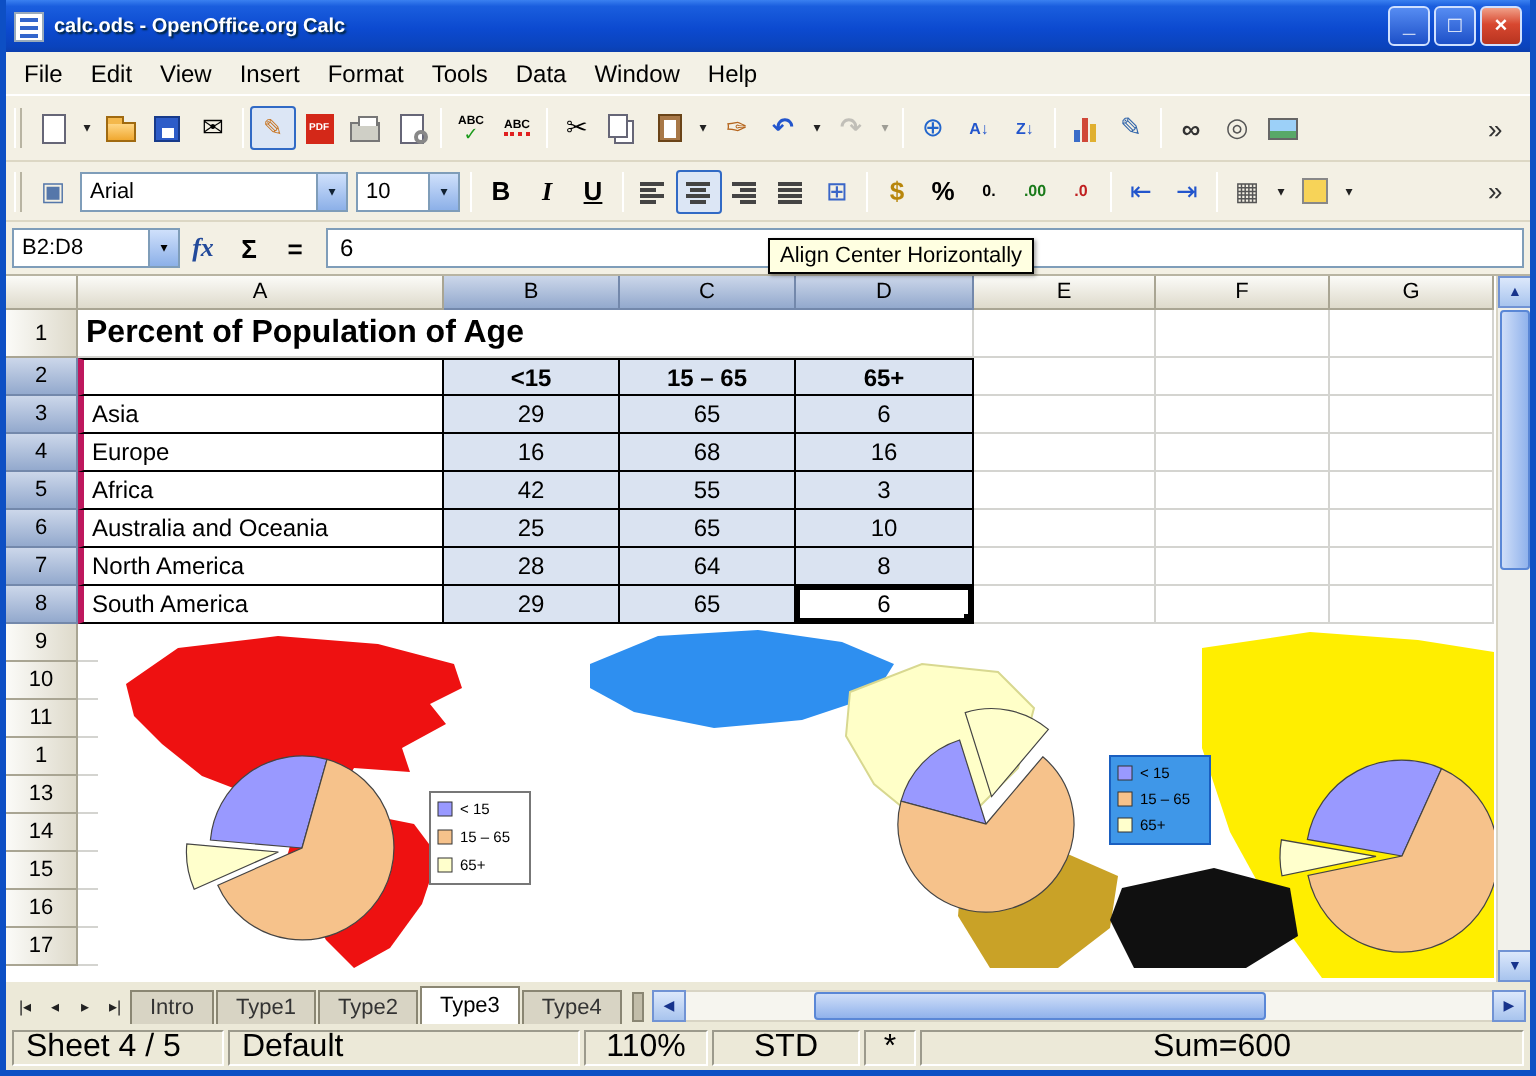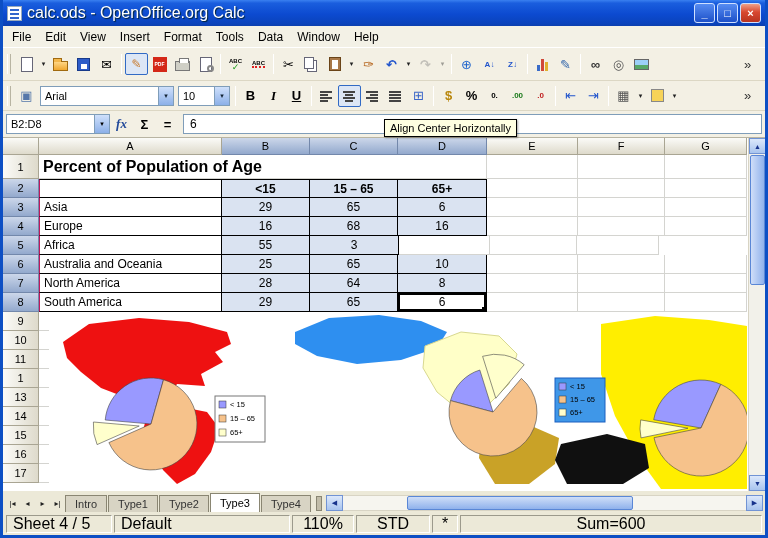--- a/index.html
+++ b/index.html
@@ -2,21 +2,21 @@
 <html><head>
 <meta charset="utf-8">
 <style>
 *{box-sizing:border-box;margin:0;padding:0}
 html,body{width:768px;height:538px;overflow:hidden;font-family:"Liberation Sans","DejaVu Sans",sans-serif;background:#000}
 .win{position:relative;width:768px;height:538px;display:flex;flex-direction:column;background:#0d4fc4;padding:0 3px 3px}
 
 .titlebar{height:26px;display:flex;align-items:center;padding:0 4px;background:linear-gradient(180deg,#3a80f0 0%,#1a5ede 12%,#0c4ad0 55%,#0a43bc 90%,#0c3fae 100%);color:#fff}
 .appicon{width:15px;height:15px;background:#fff;border:1px solid #9ab;margin-right:5px;position:relative}
 .appicon::after{content:"";position:absolute;left:2px;top:2px;right:2px;height:2px;background:#36c;box-shadow:0 4px 0 #36c,0 8px 0 #36c}
-.wtitle{flex:1;font-weight:normal;font-size:16px;text-shadow:1px 1px 1px #023}
+.wtitle{flex:1;font-weight:bold;font-size:10px;text-shadow:1px 1px 1px #023}
 .wbtn{width:21px;height:20px;margin-left:2px;border-radius:3px;border:1px solid #cfe0ff;display:flex;align-items:center;justify-content:center;color:#fff;font-size:11px;font-weight:bold;background:linear-gradient(#568cf2,#1d50c8)}
 .wbtn.close{background:linear-gradient(#f0a088,#d84830 45%,#b83420)}
 
 .app{flex:1;display:flex;flex-direction:column;background:#ece9d8;overflow:hidden}
 .menubar{height:22px;display:flex;align-items:center;background:#f3f1e6;border-bottom:1px solid #fff;font-size:12px;padding-left:2px}
 .menu-item{padding:3px 7px}
 .toolbar{display:flex;align-items:center;background:#f3f0e4;border-bottom:1px solid #dcd7c4;padding:0 3px}
 .tb-std{height:33px}
 .tb-fmt{height:30px}
 .grip{width:4px;height:20px;border-left:1px solid #fff;border-right:1px solid #b8b4a2;margin:0 4px 0 1px}
@@ -52,21 +52,21 @@
 .glyphgray{color:#777;font-weight:bold}
 .tinytxt{font-size:8px;font-weight:bold}
 
 .combo{height:20px;background:#fff;border:1px solid #7f9db9;display:flex;align-items:center;font-size:11px;padding-left:4px;margin:0 2px}
 .combo .cdd{margin-left:auto;width:15px;height:18px;background:linear-gradient(#cfe0fb,#8cb0e8);border-left:1px solid #7f9db9;display:flex;align-items:center;justify-content:center;font-size:7px;color:#123}
 .font-combo{width:134px}.size-combo{width:52px}
 .bld{font-weight:bold}.itl{font-style:italic;font-family:"Liberation Serif",serif;font-weight:bold}.und{text-decoration:underline;font-weight:bold}
 .alico{display:block}
 
 .formulabar{height:27px;display:flex;align-items:center;background:#f3f0e4;border-bottom:1px solid #b8b4a2;padding:0 3px}
-.namebox{width:104px;height:20px;background:#fff;border:1px solid #7f9db9;display:flex;align-items:center;font-size:11px;padding-left:4px}
+.namebox{width:84px;height:20px;background:#fff;border:1px solid #7f9db9;display:flex;align-items:center;font-size:11px;padding-left:4px}
 .namebox .cdd{margin-left:auto;width:15px;height:18px;background:linear-gradient(#cfe0fb,#8cb0e8);border-left:1px solid #7f9db9;display:flex;align-items:center;justify-content:center;font-size:7px}
 .fxi{font-family:"Liberation Serif",serif;font-style:italic;font-weight:bold;color:#234a9a}
 .inputline{flex:1;height:20px;background:#fff;border:1px solid #7f9db9;font-size:12px;display:flex;align-items:center;padding-left:6px;margin-left:4px}
 
 .tooltip{position:absolute;left:384px;top:119px;z-index:99;background:#ffffe1;border:1px solid #000;font-size:11px;padding:2px 5px;box-shadow:1px 1px 2px rgba(0,0,0,.35);white-space:nowrap}
 
 .gridwrap{position:relative;flex:1;background:#fff;overflow:hidden}
 .corner{position:absolute;left:0;top:0;width:36px;height:17px;background:linear-gradient(#fbfbf8,#dedacb);border-right:1px solid #a9a593;border-bottom:1px solid #a9a593}
 .colhdrs{position:absolute;left:36px;top:0;height:17px;display:flex}
 .ch{height:17px;background:linear-gradient(#fbfbf8,#dedacb);border-right:1px solid #a9a593;border-bottom:1px solid #a9a593;font-size:11px;display:flex;align-items:center;justify-content:center}
@@ -74,21 +74,21 @@
 .rowhdrs{position:absolute;left:0;top:17px;width:36px}
 .rh{width:36px;height:19px;background:linear-gradient(90deg,#fbfbf8,#dedacb);border-right:1px solid #a9a593;border-bottom:1px solid #a9a593;font-size:11px;display:flex;align-items:center;justify-content:center}
 .rh.h24{height:24px}
 .cells{position:absolute;left:36px;top:17px}
 .r{display:flex;height:19px}
 .r1{height:24px}
 .c{border-right:1px solid #d4d4d0;border-bottom:1px solid #d4d4d0;font-size:12px;display:flex;align-items:center;overflow:visible;background:#fff}
 .num{justify-content:center}
 .lft{padding-left:4px}
 .tbl{border-right-color:#000;border-bottom-color:#000}
-.tl{border-left:1px solid #be185d}
+.tl{border-left:3px solid #be185d}
 .tt{border-top:1px solid #000}
 .selc{background:#dae3f1}
 .hdrc{font-weight:bold;justify-content:center}
 .activec{background:#fff;box-shadow:inset 0 0 0 2px #000;position:relative}
 .activec::after{content:"";position:absolute;right:0;bottom:0;width:4px;height:4px;background:#000}
 .wA{width:183px}.wB{width:88px}.wC{width:88px}.wD{width:89px}.wE{width:91px}.wF{width:87px}.wG{width:82px}.wM{width:448px}
 .titletxt{font-size:16px;font-weight:bold;white-space:nowrap;padding-left:4px}
 .chartobj{position:absolute;left:46px;top:174px;width:698px;height:177px;background:#fff}
 svg text{font-family:"Liberation Sans","DejaVu Sans",sans-serif}
 
@@ -354,20 +354,21 @@
           <div class="c wA tbl tl lft">Europe</div>
           <div class="c wB tbl selc num">16</div>
           <div class="c wC tbl selc num">68</div>
           <div class="c wD tbl selc num">16</div>
           <div class="c wE"></div>
             <div class="c wF"></div>
             <div class="c wG"></div>
         </div>
         <div class="r">
           <div class="c wA tbl tl lft">Africa</div>
+          <div class="c wB tbl selc num">42</div>
           <div class="c wC tbl selc num">55</div>
           <div class="c wD tbl selc num">3</div>
           <div class="c wE"></div>
             <div class="c wF"></div>
             <div class="c wG"></div>
         </div>
         <div class="r">
           <div class="c wA tbl tl lft">Australia and Oceania</div>
           <div class="c wB tbl selc num">25</div>
           <div class="c wC tbl selc num">65</div>

